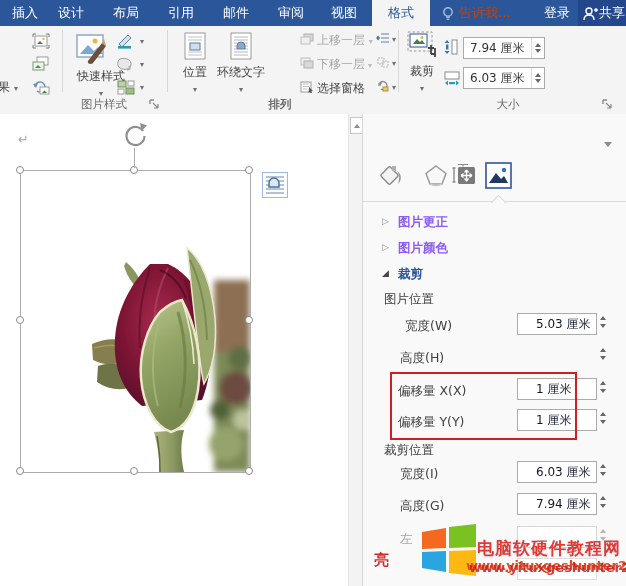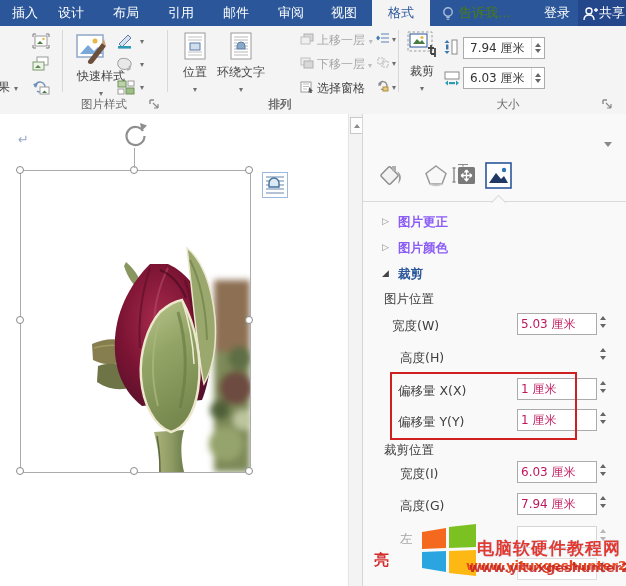--- a/index.html
+++ b/index.html
@@ -5,21 +5,21 @@
   html,body{margin:0;padding:0;}
   body{font-family:"DejaVu Sans","Liberation Sans",sans-serif;}
   #app{position:relative;width:626px;height:586px;background:#fff;overflow:hidden;font-size:12px;color:#444;}
   .abs{position:absolute;}
 
   
   .titlebar{left:0;top:0;width:626px;height:26px;background:#2b579a;}
   .tab{top:0;height:26px;line-height:26px;color:#fff;font-size:13px;cursor:pointer;}
   .tab-active-box{top:0;height:26px;background:#f4f4f4;}
   .tab-active{color:#2b579a;}
-  .tellme{color:#4d7c0f;}
+  .tellme{color:#c2410c;}
   .share-box{top:0;height:26px;background:#24468b;}
   .share-label{color:#fff;font-size:13px;line-height:26px;}
 
   
   .ribbon{left:0;top:26px;width:626px;height:88px;background:#f4f4f4;border-bottom:1px solid #cfcfcf;}
   .vsep{top:30px;width:1px;height:62px;background:#d8d8d8;}
   .grouplabel{top:97px;height:14px;line-height:14px;color:#6a6a6a;font-size:11.5px;text-align:center;}
   .ribbtn{color:#444;font-size:12px;text-align:center;cursor:pointer;}
   .dd{color:#6f6f6f;font-size:8px;line-height:8px;}
   .field{background:#fff;border:1px solid #ababab;font-size:12px;color:#333;line-height:20px;padding-left:6px;box-sizing:border-box;}
@@ -39,21 +39,21 @@
   
   .panel{left:362px;top:114px;width:264px;height:472px;background:#f9f9f9;border-left:1px solid #d6d6d6;box-sizing:border-box;}
   .paneltitle{color:#2b579a;font-size:15.5px;}
   .pane-divider{height:1px;background:#dadada;}
   .notch{width:10px;height:10px;background:#f9f9f9;border-left:1px solid #dadada;border-top:1px solid #dadada;transform:rotate(45deg);}
   .sec-tri{color:#8a8a8a;font-size:9px;}
   .sec-label{font-weight:bold;color:#8b5cf6;font-size:12.5px;}
   .sec-label.active{color:#2b579a;}
   .subhead{color:#404040;font-size:12.5px;}
   .rowlabel{color:#404040;font-size:12.5px;}
-  .pfield{background:#fff;border:1px solid #ababab;font-size:12px;color:#be185d;line-height:20px;padding-left:3px;box-sizing:border-box;}
+  .pfield{background:#fff;border:1px solid #ababab;font-size:12px;color:#0f172a;line-height:20px;padding-left:18px;box-sizing:border-box;}
   .pspin{display:flex;flex-direction:column;gap:4px;align-items:center;}
   .redbox{border:2px solid #cf1f1f;}
   .wm-title{color:#e23a2e;font-weight:bold;font-size:17px;text-shadow:0 0 2px #cfe3ff;letter-spacing:1px;}
   .wm-url{font-weight:bold;font-size:13px;color:#e84b1f;}
   .wm-url2{font-weight:bold;font-size:13px;color:#c21f1f;}
   .wm-glyph{color:#d22c2c;font-weight:bold;font-size:15px;}
 </style>
 </head>
 <body>
 
@@ -364,21 +364,21 @@
   <div class="abs notch" style="left:493px;top:197px;"></div>
 
   <div class="abs sec-tri" style="left:382px;top:216px;">▷</div>
   <div class="abs sec-label" style="left:398px;top:214px;">图片更正</div>
   <div class="abs sec-tri" style="left:382px;top:242px;">▷</div>
   <div class="abs sec-label" style="left:398px;top:240px;">图片颜色</div>
   <div class="abs sec-tri" style="left:382px;top:268px;color:#444;">◢</div>
   <div class="abs sec-label active" style="left:398px;top:266px;">裁剪</div>
 
   <div class="abs subhead" style="left:384px;top:291px;">图片位置</div>
-  <div class="abs rowlabel" style="left:392px;top:318px;">宽度(W)</div>
+  <div class="abs rowlabel" style="left:405px;top:318px;">宽度(W)</div>
   <div class="abs pfield" style="left:517px;top:313px;width:80px;height:22px;">5.03 厘米</div>
   <div class="abs pspin" style="left:600px;top:316px;">
       <div class="tri-up"></div>
       <div class="tri-down"></div>
     </div>
 
   <div class="abs rowlabel" style="left:400px;top:350px;">高度(H)</div>
   <div class="abs pspin" style="left:600px;top:348px;">
       <div class="tri-up"></div>
       <div class="tri-down"></div>

